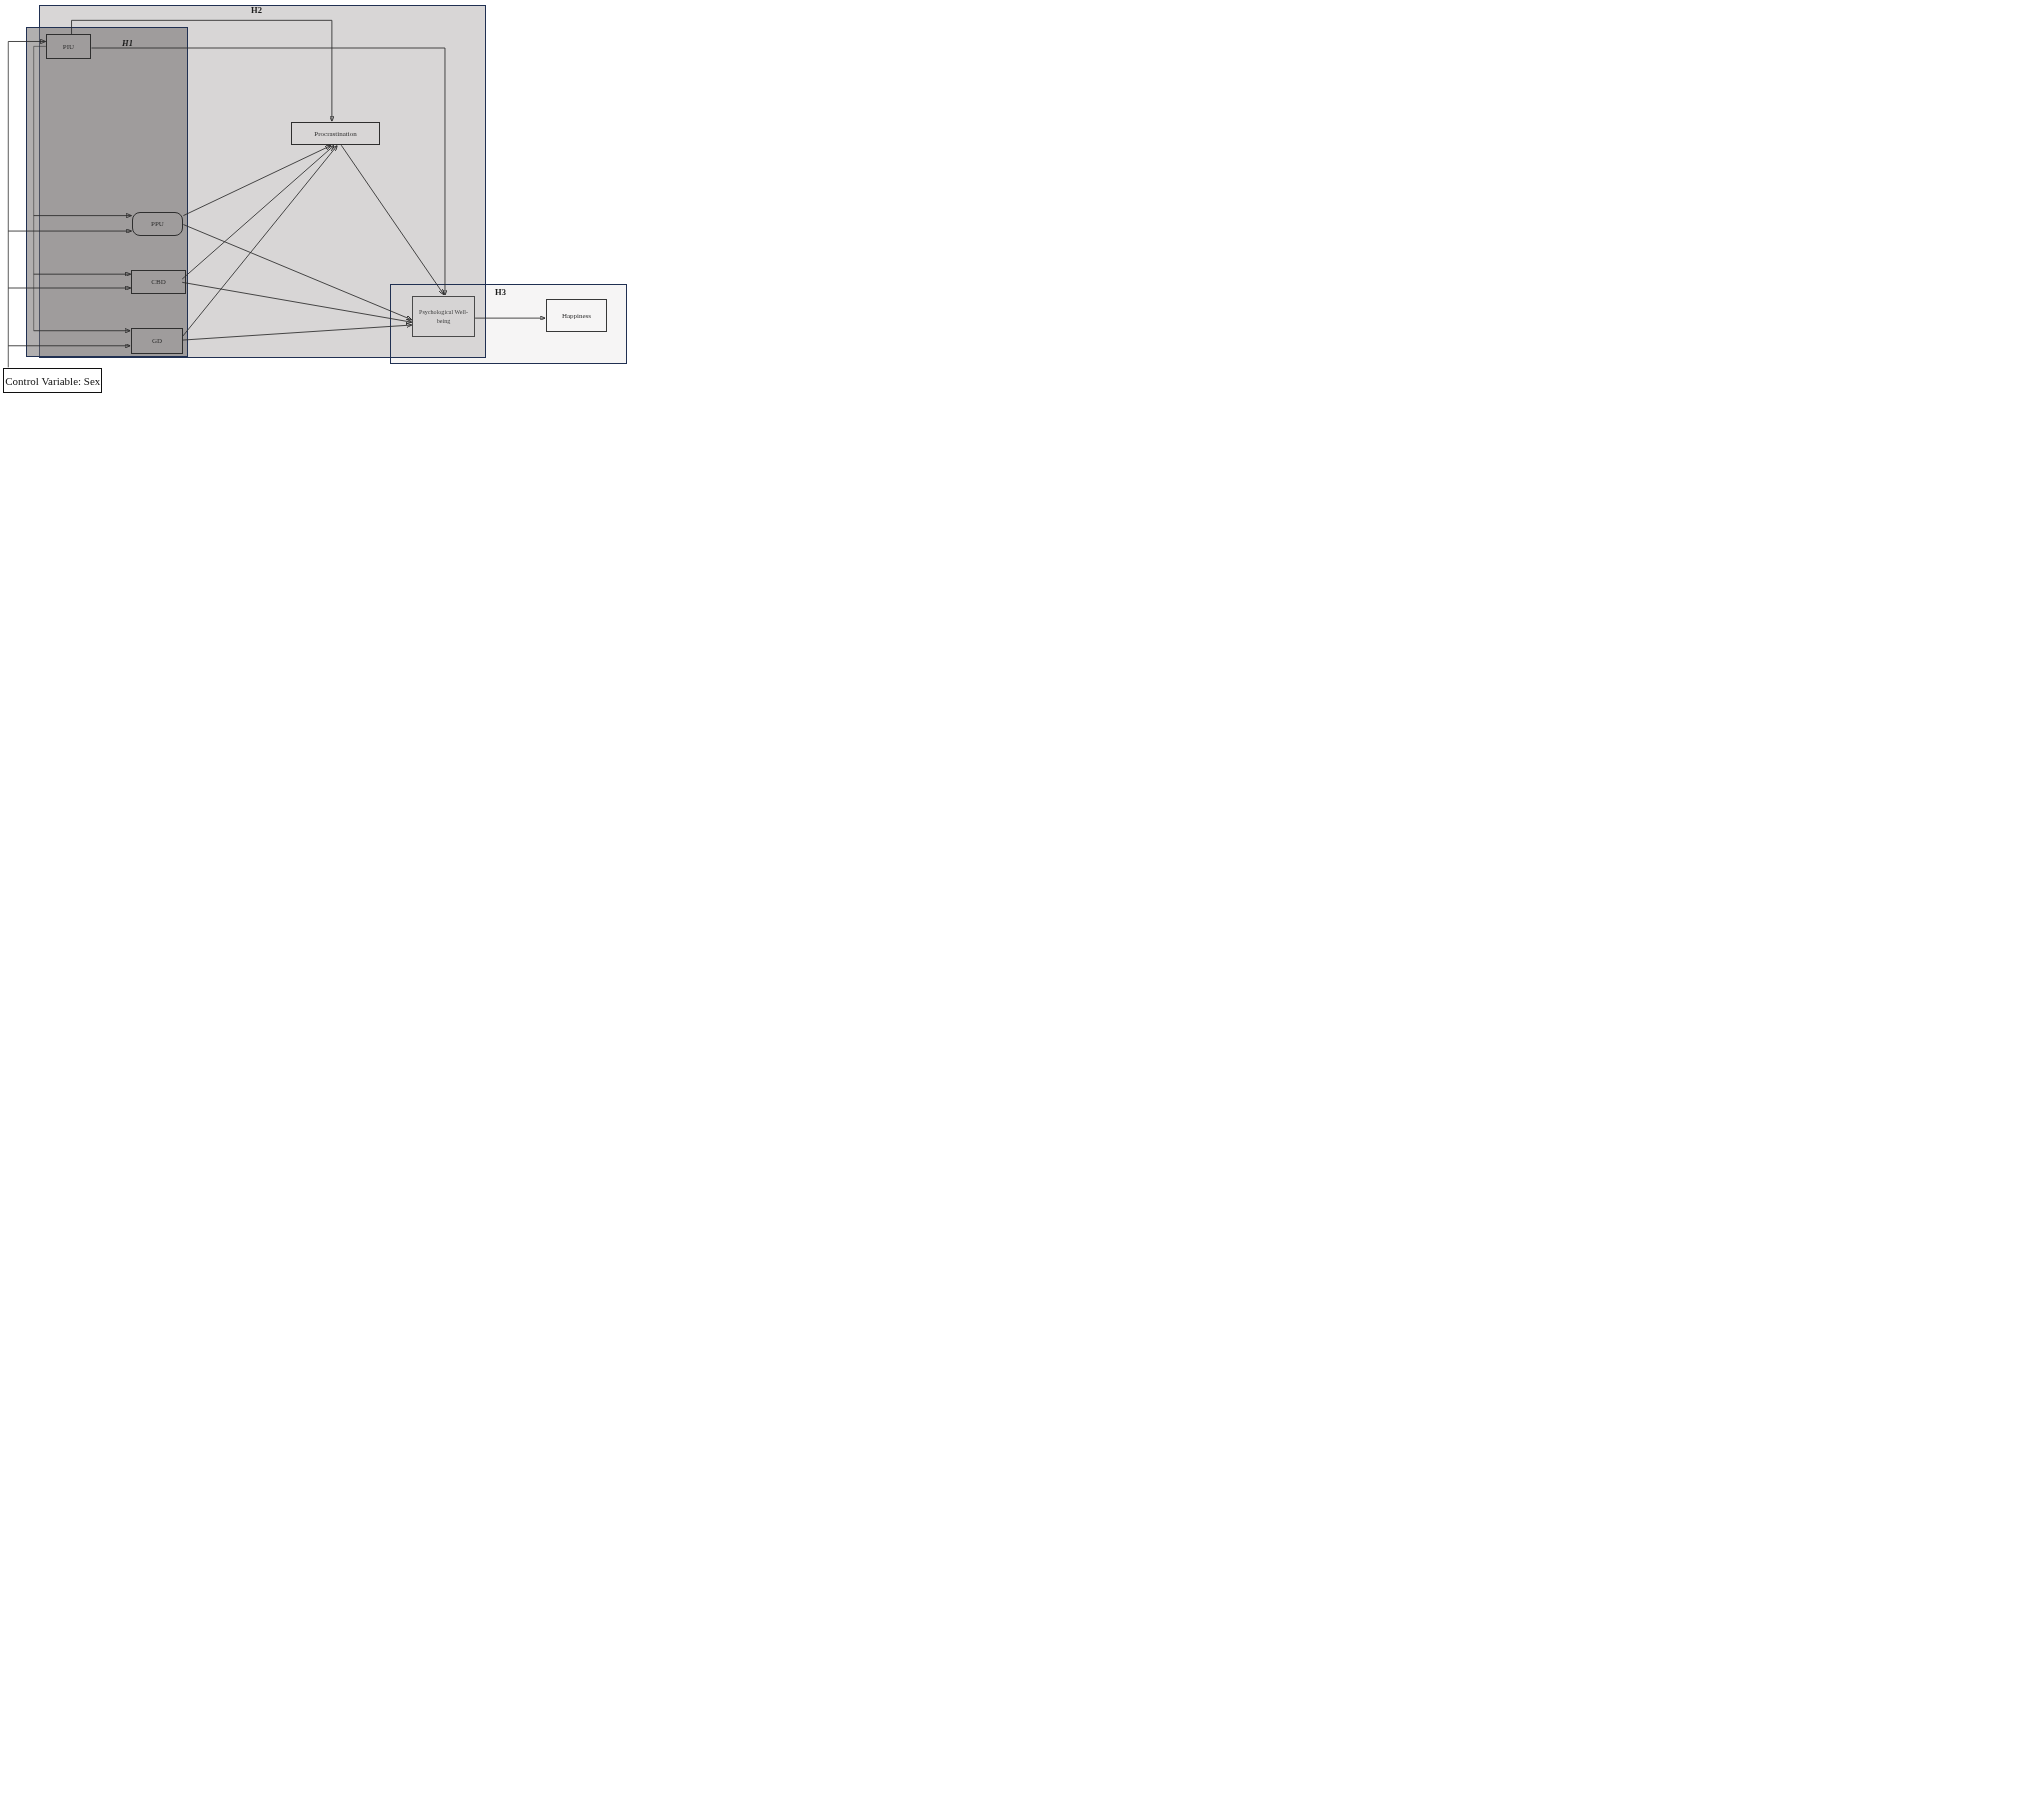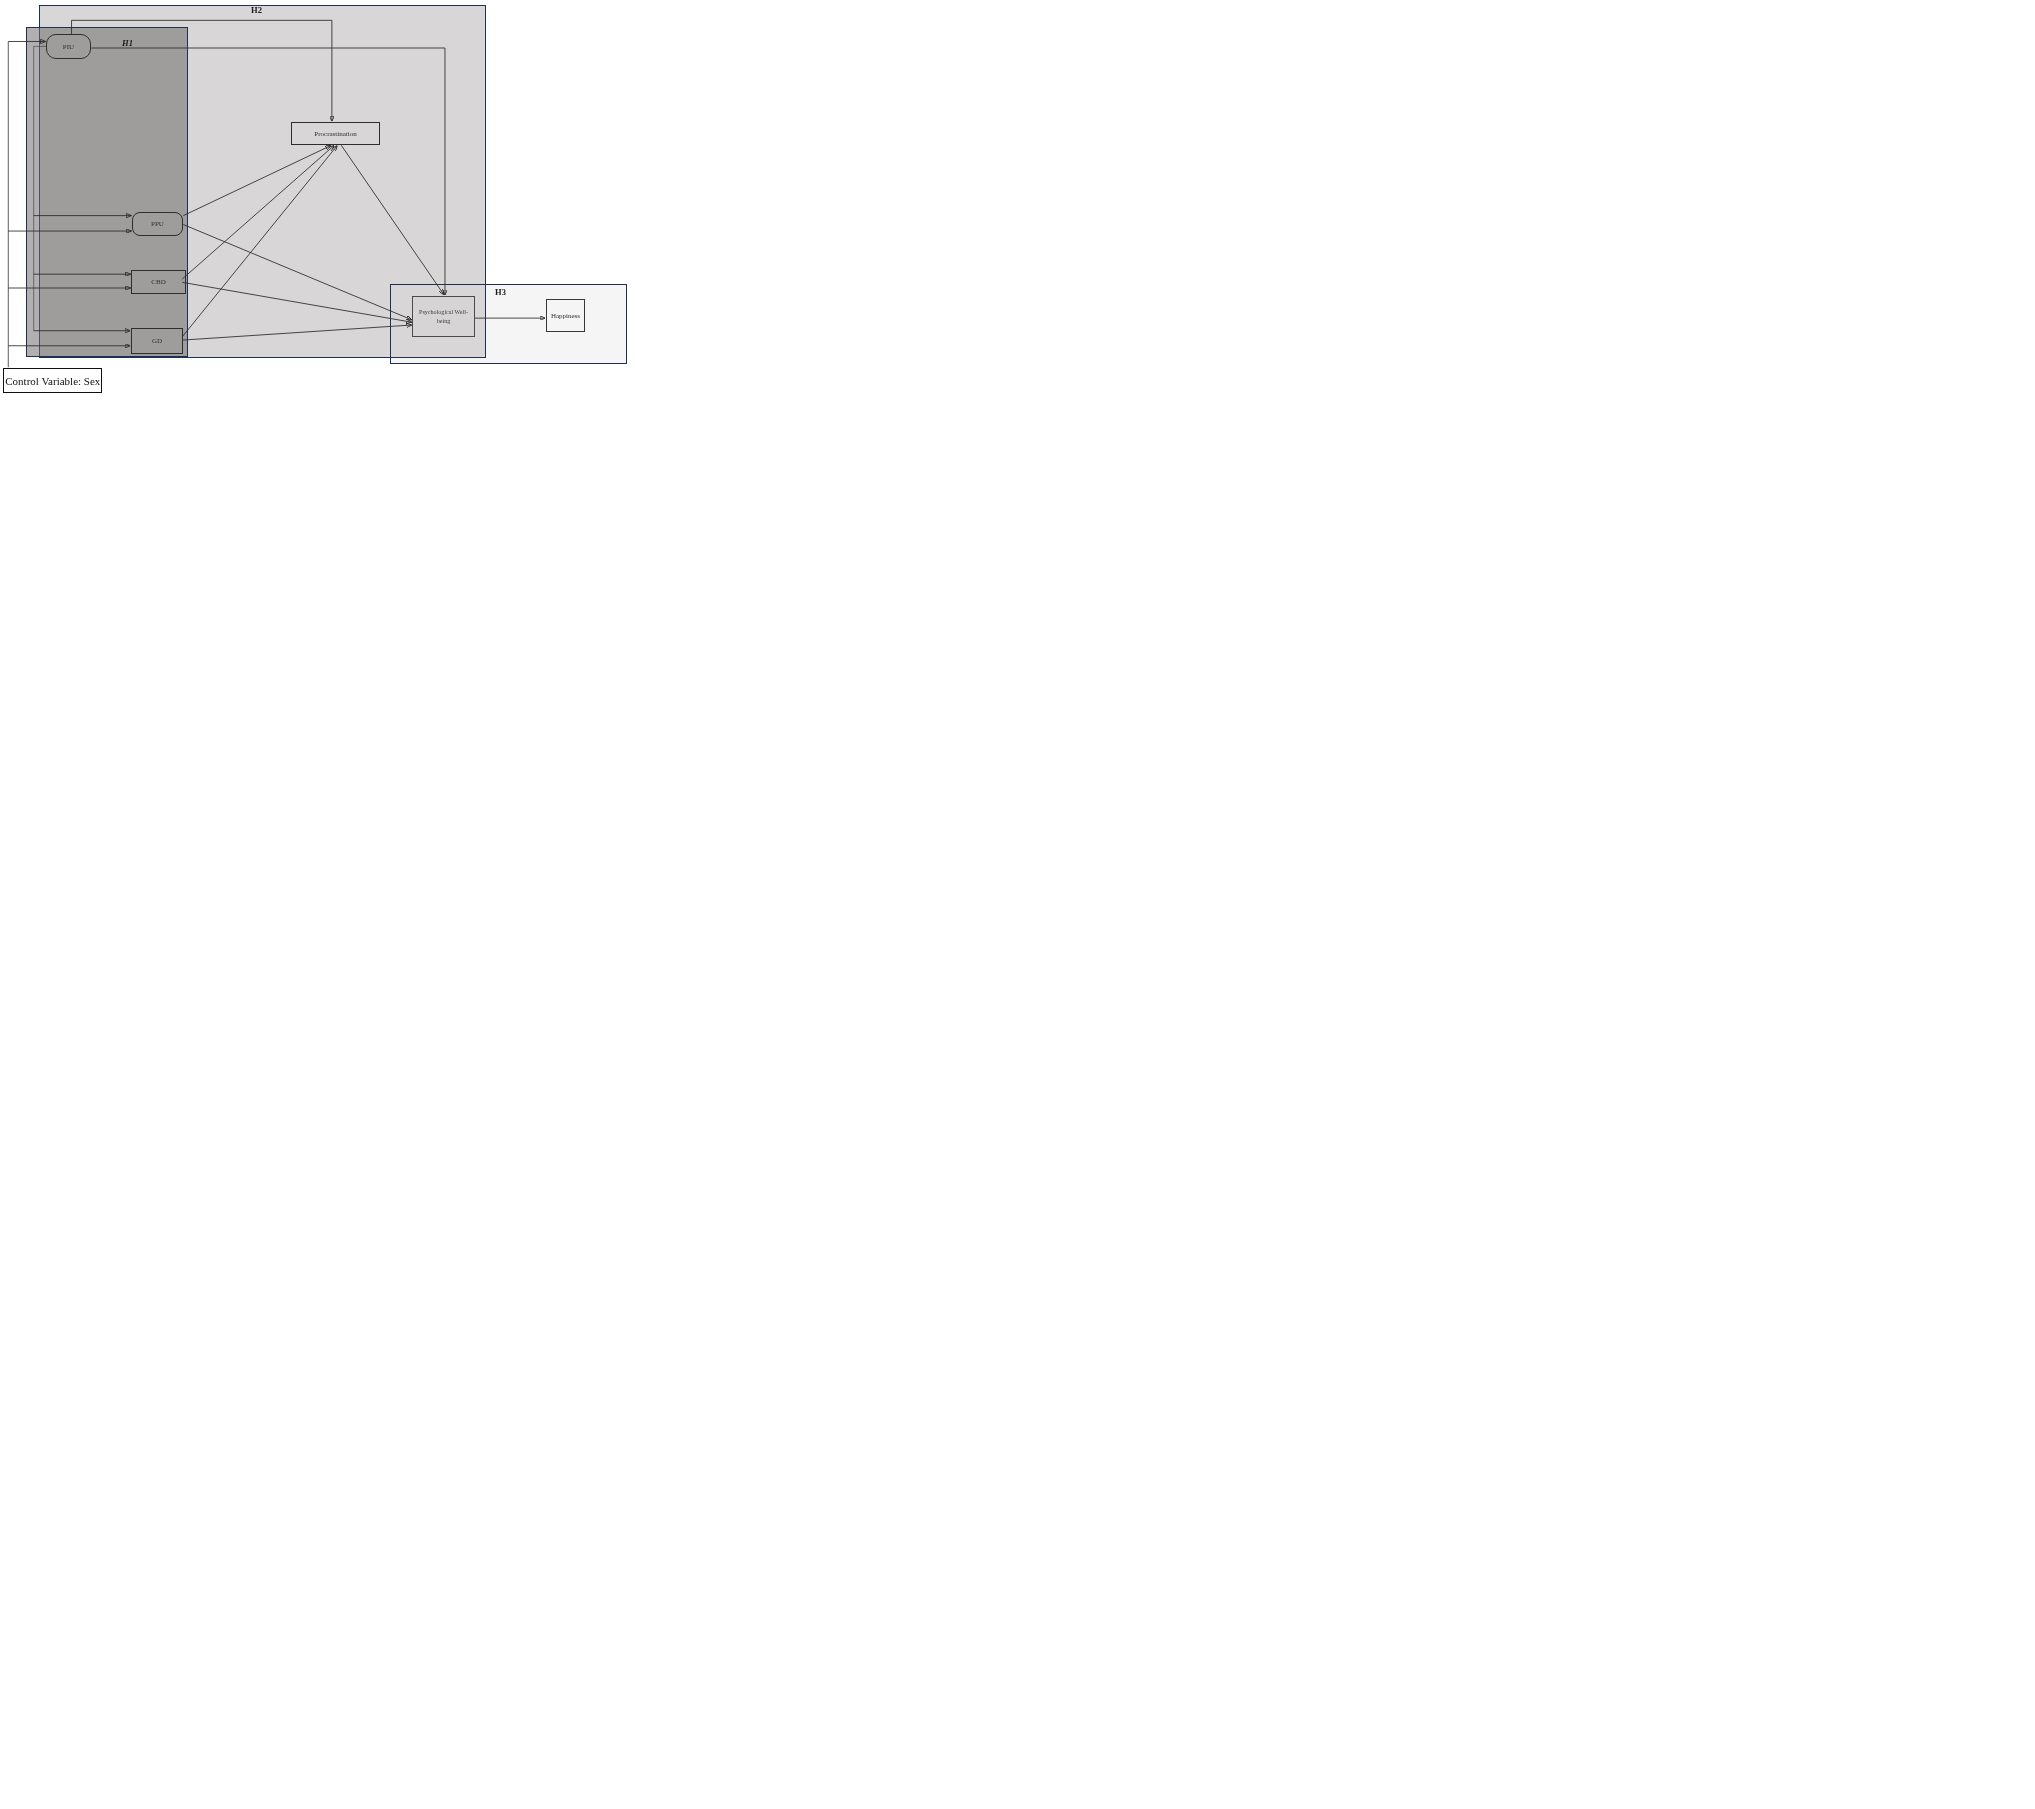--- a/index.html
+++ b/index.html
@@ -78,36 +78,36 @@
     border: 0.8px solid #2e2e2e;
     background: transparent;
     display: flex;
     align-items: center;
     justify-content: center;
     text-align: center;
     font-size: 7px;
     color: #303030;
     z-index: 6;
   }
-  #node-piu  { left: 46px; top: 34px;  width: 45px; height: 25px; border-radius: 10px; }
+  #node-piu  { left: 46px; top: 34px;  width: 45px; height: 25px; }
   #node-ppu  { left: 132px; top: 212px; width: 51px; height: 23.6px; border-radius: 8px; }
   #node-cbd  { left: 131px; top: 270px; width: 55px; height: 23.6px; }
   #node-gd   { left: 131px; top: 328px; width: 52px; height: 26px; }
   #node-procrastination { left: 291px; top: 122px; width: 89px; height: 23px; background: #d8d6d6; }
   #node-pwb {
     left: 412px; top: 296px; width: 63px; height: 41px;
     background: #d6d4d4;
     border-color: #4a4a4a;
     color: #424242;
     font-size: 6.1px;
     line-height: 1.35;
     padding: 1.6px;
   }
   #node-happiness {
-    left: 546px; top: 299px; width: 39px; height: 33px;
+    left: 546px; top: 299px; width: 61px; height: 33px;
     background: #f6f5f5;
     border-color: #383838;
   }
   #control-box {
     position: absolute;
     left: 3.3px; top: 368px; width: 99px; height: 25px;
     box-sizing: border-box;
     border: 1.2px solid #101010;
     background: #ffffff;
     display: flex;

